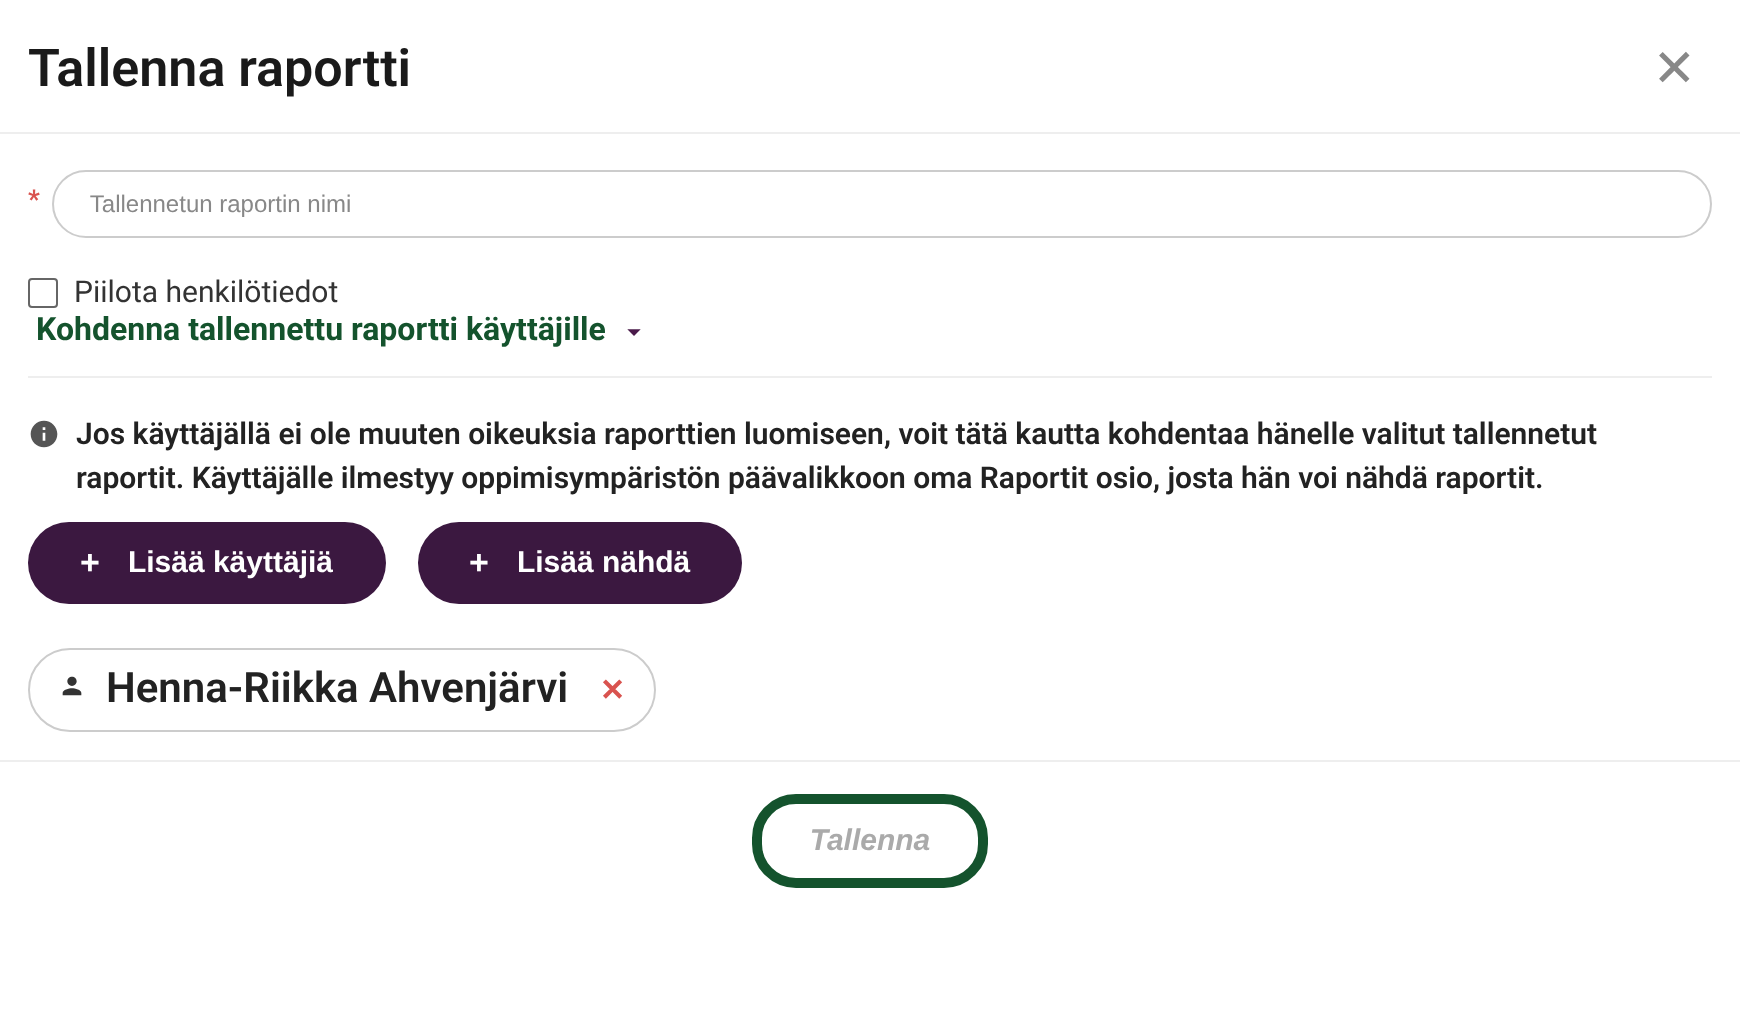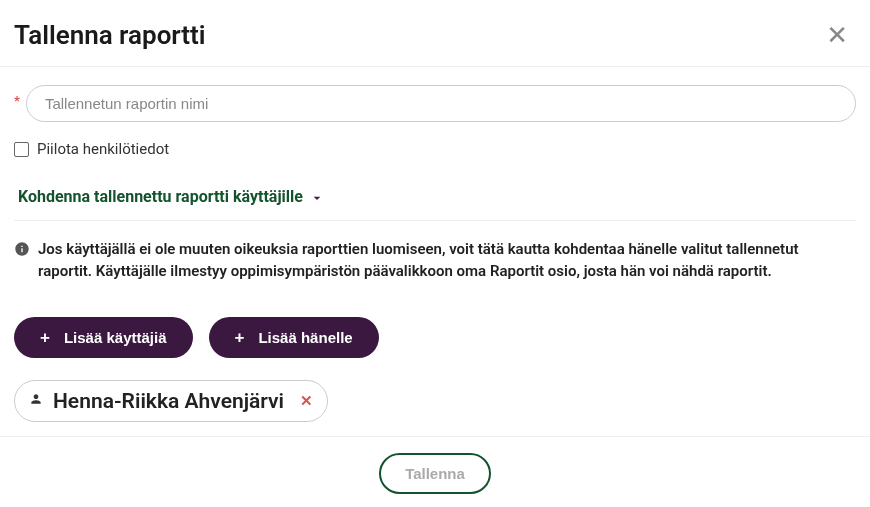--- a/index.html
+++ b/index.html
@@ -56,32 +56,32 @@
       font-weight: bold;
       font-size: 13px;
       align-self: flex-start;
       margin-top: 8px;
     }
     .text-input {
       flex: 1;
       border: 1px solid #ccc;
       border-radius: 20px;
       padding: 9px 18px;
-      font-size: 15px;
+      font-size: 12px;
       color: #333;
       outline: none;
     }
     .text-input::placeholder {
       color: #888;
     }
     .checkbox-row {
       display: flex;
       align-items: center;
       gap: 8px;
-      margin-bottom: 29px;
+      margin-bottom: 0;
     }
     .checkbox {
       width: 15px;
       height: 15px;
       border: 1.5px solid #666;
       border-radius: 2px;
       cursor: pointer;
     }
     .checkbox-label {
       font-size: 15px;
@@ -110,21 +110,21 @@
       vertical-align: middle;
     }
     .divider {
       border: none;
       border-top: 1px solid #eee;
       margin: 10px 0 18px 0;
     }
     .info-row {
       display: flex;
       gap: 8px;
-      margin-bottom: 34px;
+      margin-bottom: 10px;
     }
     .info-icon {
       flex-shrink: 0;
       width: 16px;
       height: 16px;
       margin-top: 2px;
     }
     .info-icon svg {
       width: 16px;
       height: 16px;
@@ -194,23 +194,24 @@
     }
     .footer-btn {
       border-radius: 22px;
       padding: 10px 24px;
       font-size: 15px;
       font-weight: 600;
       cursor: pointer;
       background: #fff;
     }
     .footer-btn.disabled {
-      border: 2px solid #14532d;
+      border: 5px solid #14532d;
       color: #aaa;
       cursor: default;
+      font-style: italic;
     }
     .footer-btn.normal {
       border: 1px solid #999;
       color: #222;
     }
   </style>
 </head>
 <body>
 
 <div class="modal">
@@ -250,21 +251,21 @@
       <div class="info-text">Jos käyttäjällä ei ole muuten oikeuksia raporttien luomiseen, voit tätä kautta kohdentaa hänelle valitut tallennetut raportit. Käyttäjälle ilmestyy oppimisympäristön päävalikkoon oma Raportit osio, josta hän voi nähdä raportit.</div>
     </div>
 
     <div class="button-row">
       <button class="pill-btn">
         <span class="plus-icon">+</span>
         <span>Lisää käyttäjiä</span>
       </button>
       <button class="pill-btn">
         <span class="plus-icon">+</span>
-        <span>Lisää hänelle</span>
+        <span>Lisää nähdä</span>
       </button>
     </div>
 
     <div class="chip">
       <span class="person-icon">
         <svg viewBox="0 0 24 24">
             <path d="M12 12c2.21 0 4-1.79 4-4s-1.79-4-4-4-4 1.79-4 4 1.79 4 4 4zm0 2c-2.67 0-8 1.34-8 4v2h16v-2c0-2.66-5.33-4-8-4z"></path>
           </svg>
       </span>
       <span class="chip-label">Henna-Riikka Ahvenjärvi</span>

